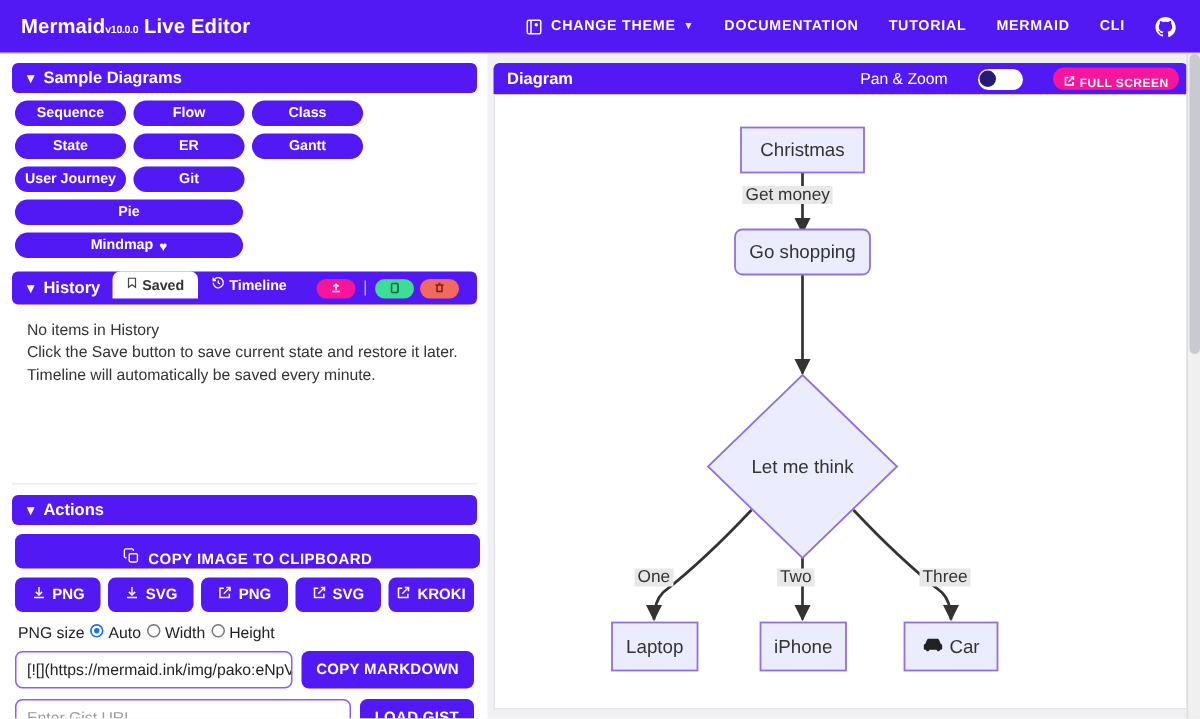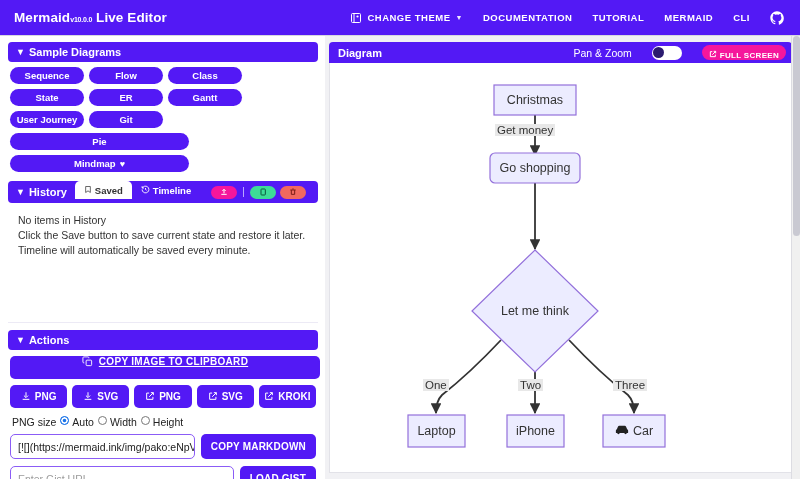--- a/index.html
+++ b/index.html
@@ -56,21 +56,21 @@
   .btn-grid { display: flex; flex-wrap: wrap; gap: 5px; padding: 5px 2px 2px 2px; }
   .sample-btn {
     background: #5319f5; color: #fff;
     border: none; border-radius: 14px;
     font-size: 9.5px; font-weight: bold;
     height: 17px; cursor: pointer;
     display:flex; align-items:center; justify-content:center;
     font-family: "Liberation Sans", sans-serif;
   }
   .w4 { width: 74px; }
-  .w2 { width: 179px; }
+  .w2 { width: 152px; }
   .heart { margin-left: 4px; font-size: 9px; }
 
   
   .hist-head { justify-content: flex-start; padding-left: 8px; height: 22px; overflow: visible; }
   .tabs { display: flex; height: 22px; margin-left: 8px; }
   .tab {
     font-size: 9.5px; height: 18px; padding: 0 9px;
     display: flex; align-items: center; gap: 3px;
     border-radius: 5px 5px 0 0; cursor: pointer; white-space: nowrap;
   }
@@ -92,22 +92,22 @@
     padding: 10px 10px 0 10px;
     font-size: 10.5px; color: #333; line-height: 1.45;
     border-bottom: 1px solid #eceaf5;
   }
 
   
   .copy-clip {
     width: 100%; height: 23px; margin: 6px 2px 6px 2px;
     background: #5319f5; color: #fff; border: none; border-radius: 5px;
     font-size: 10px; font-weight: bold; letter-spacing: .3px;
-    display: flex; align-items: flex-start; justify-content: center; gap: 6px;
-    cursor: pointer; font-family: "Liberation Sans", sans-serif; text-decoration: underline;
+    display: flex; align-items: flex-end; justify-content: center; gap: 6px;
+    cursor: pointer; font-family: "Liberation Sans", sans-serif;
   }
   .export-row { display: flex; gap: 5px; padding: 0 2px; }
   .export-btn {
     flex: 1; height: 23px;
     background: #5319f5; color: #fff; border: none; border-radius: 5px;
     font-size: 10px; font-weight: bold;
     display: flex; align-items: center; justify-content: center; gap: 4px;
     cursor: pointer; font-family: "Liberation Sans", sans-serif;
   }
   .size-row {

